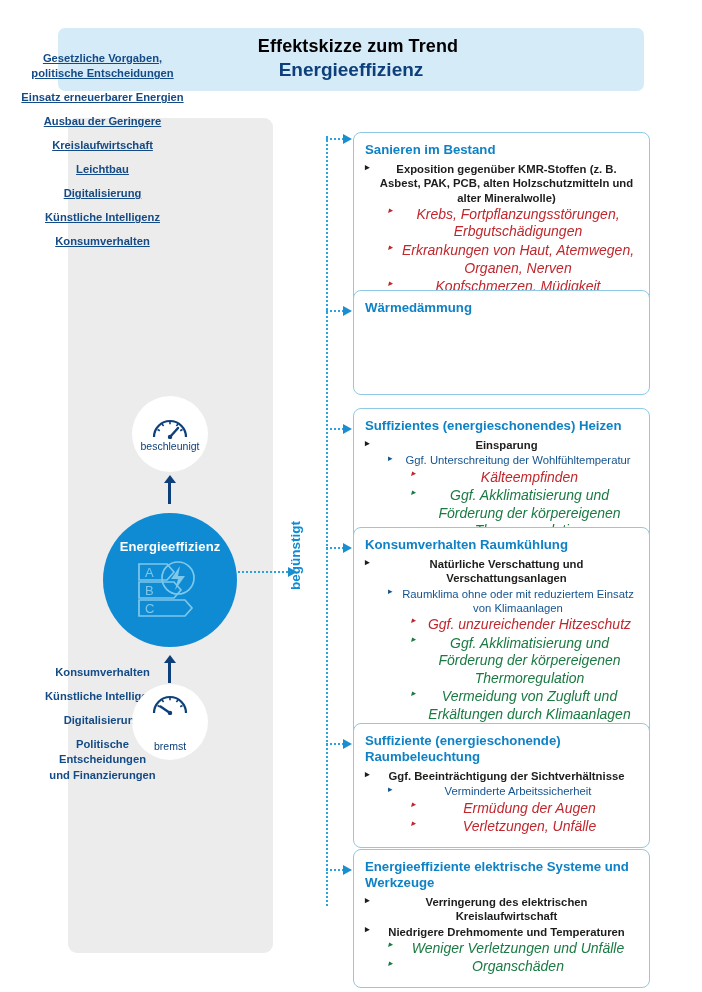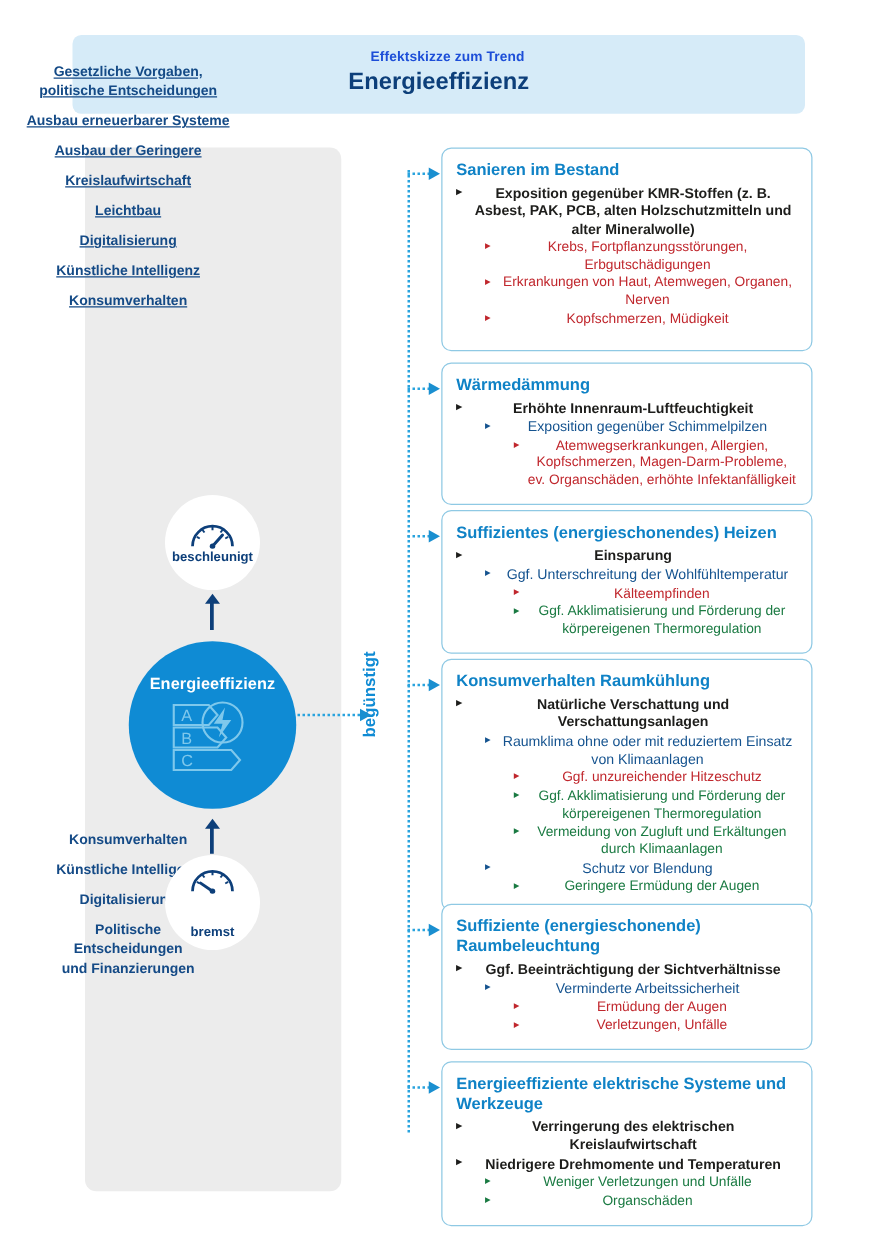--- a/index.html
+++ b/index.html
@@ -26,24 +26,24 @@
     height: 63px;
     background: #d6ebf8;
     border-radius: 7px;
     display: flex;
     flex-direction: column;
     align-items: center;
     justify-content: center;
     color: #0d3f7a;
   }
   .title-small {
-    font-size: 11px;
+    font-size: 18px;
     font-weight: 600;
     letter-spacing: .1px;
-    color: #1d4ed8;
+    color: #000000;
     line-height: 1.2;
     margin-left: 14px;
   }
   .title-big {
     font-size: 19px;
     font-weight: 700;
     color: #0d3f7a;
     line-height: 1.3;
     margin-top: 1px;
   }
@@ -83,21 +83,21 @@
     display: flex;
     flex-direction: column;
     align-items: center;
     justify-content: center;
   }
   .gauge.accelerate { left: 132px; top: 396px; }
   .gauge.brake { left: 132px; top: 684px; gap: 24px; }
   .gauge svg { display: block; }
   .gauge-label {
     font-size: 10.5px;
-    font-weight: 700;
+    font-weight: 400;
     color: #0d3f7a;
     margin-top: 1px;
   }
 
   
   .v-arrow {
     position: absolute;
     left: 168px;
     width: 3px;
     background: #0d3f7a;
@@ -235,21 +235,22 @@
   .lvl2 { margin-left: 13px; margin-top: 1px; }
   .lvl2 > li {
     color: #15538f;
     font-size: 11.3px;
     font-weight: 400;
   }
   .lvl2 > li::before { color: #15538f; }
   
   .lvl3 { margin-left: 13px; margin-top: 1px; }
   .lvl3 > li {
-    font-size: 11px;
+    font-size: 14px;
+    font-style: italic;
     font-weight: 400;
   }
   .risk { color: #c0272d; }
   .risk::before { color: #c0272d; }
   .benefit { color: #1a7a42; }
   .benefit::before { color: #1a7a42; }
 </style>
 </head>
 <body>
 
@@ -257,21 +258,21 @@
 
   <div class="title-banner">
     <div class="title-small">Effektskizze zum Trend</div>
     <div class="title-big">Energieeffizienz</div>
   </div>
 
   <div class="left-panel"></div>
 
   <div class="driver-list top" id="top-drivers">
       <div class="drv">Gesetzliche Vorgaben,<br>politische Entscheidungen</div>
-      <div class="drv">Ausbau erneuerbarer Systeme</div>
+      <div class="drv">Einsatz erneuerbarer Energien</div>
       <div class="drv">Ausbau der Geringere</div>
       <div class="drv">Kreislaufwirtschaft</div>
       <div class="drv">Leichtbau</div>
       <div class="drv">Digitalisierung</div>
       <div class="drv">Künstliche Intelligenz</div>
       <div class="drv">Konsumverhalten</div>
     </div>
   <div class="driver-list bottom" id="bottom-drivers">
       <div class="drv">Konsumverhalten</div>
       <div class="drv">Künstliche Intelligenz</div>
@@ -348,39 +349,32 @@
       <div class="stub-head" style="left: 343px; top: 424px;"></div>
       <div class="stub" style="left: 326px; top: 547px; width: 18px;"></div>
       <div class="stub-head" style="left: 343px; top: 543px;"></div>
       <div class="stub" style="left: 326px; top: 743px; width: 18px;"></div>
       <div class="stub-head" style="left: 343px; top: 739px;"></div>
       <div class="stub" style="left: 326px; top: 869px; width: 18px;"></div>
       <div class="stub-head" style="left: 343px; top: 865px;"></div>
     </div>
 
   <div id="cards">
-      <div class="card" style="top: 118px; min-height: 163px;">
+      <div class="card" style="top: 132px; min-height: 163px;">
         <h3>Sanieren im Bestand</h3>
         <ul class="lvl1">
           <li>Exposition gegenüber KMR-Stoffen (z. B. Asbest, PAK, PCB, alten Holzschutzmitteln und alter Mineralwolle)<ul class="lvl3">
               <li class="risk">Krebs, Fortpflanzungsstörungen, Erbgutschädigungen</li>
               <li class="risk">Erkrankungen von Haut, Atemwegen, Organen, Nerven</li>
               <li class="risk">Kopfschmerzen, Müdigkeit</li>
             </ul></li>
         </ul>
       </div>
       <div class="card" style="top: 290px; min-height: 105px;">
         <h3>Wärmedämmung</h3>
-        <ul class="lvl1">
-          <li>Erhöhte Innenraum-Luftfeuchtigkeit<ul class="lvl2">
-              <li>Exposition gegenüber Schimmelpilzen<ul class="lvl3">
-                  <li class="risk">Atemwegserkrankungen, Allergien, Kopfschmerzen, Magen-Darm-Probleme, ev. Organschäden, erhöhte Infektanfälligkeit</li>
-                </ul></li>
-            </ul></li>
-        </ul>
       </div>
       <div class="card" style="top: 408px; min-height: 102px;">
         <h3>Suffizientes (energieschonendes) Heizen</h3>
         <ul class="lvl1">
           <li>Einsparung<ul class="lvl2">
               <li>Ggf. Unterschreitung der Wohlfühltemperatur<ul class="lvl3">
                   <li class="risk">Kälteempfinden</li>
                   <li class="benefit">Ggf. Akklimatisierung und Förderung der körpereigenen Thermoregulation</li>
                 </ul></li>
             </ul></li>

